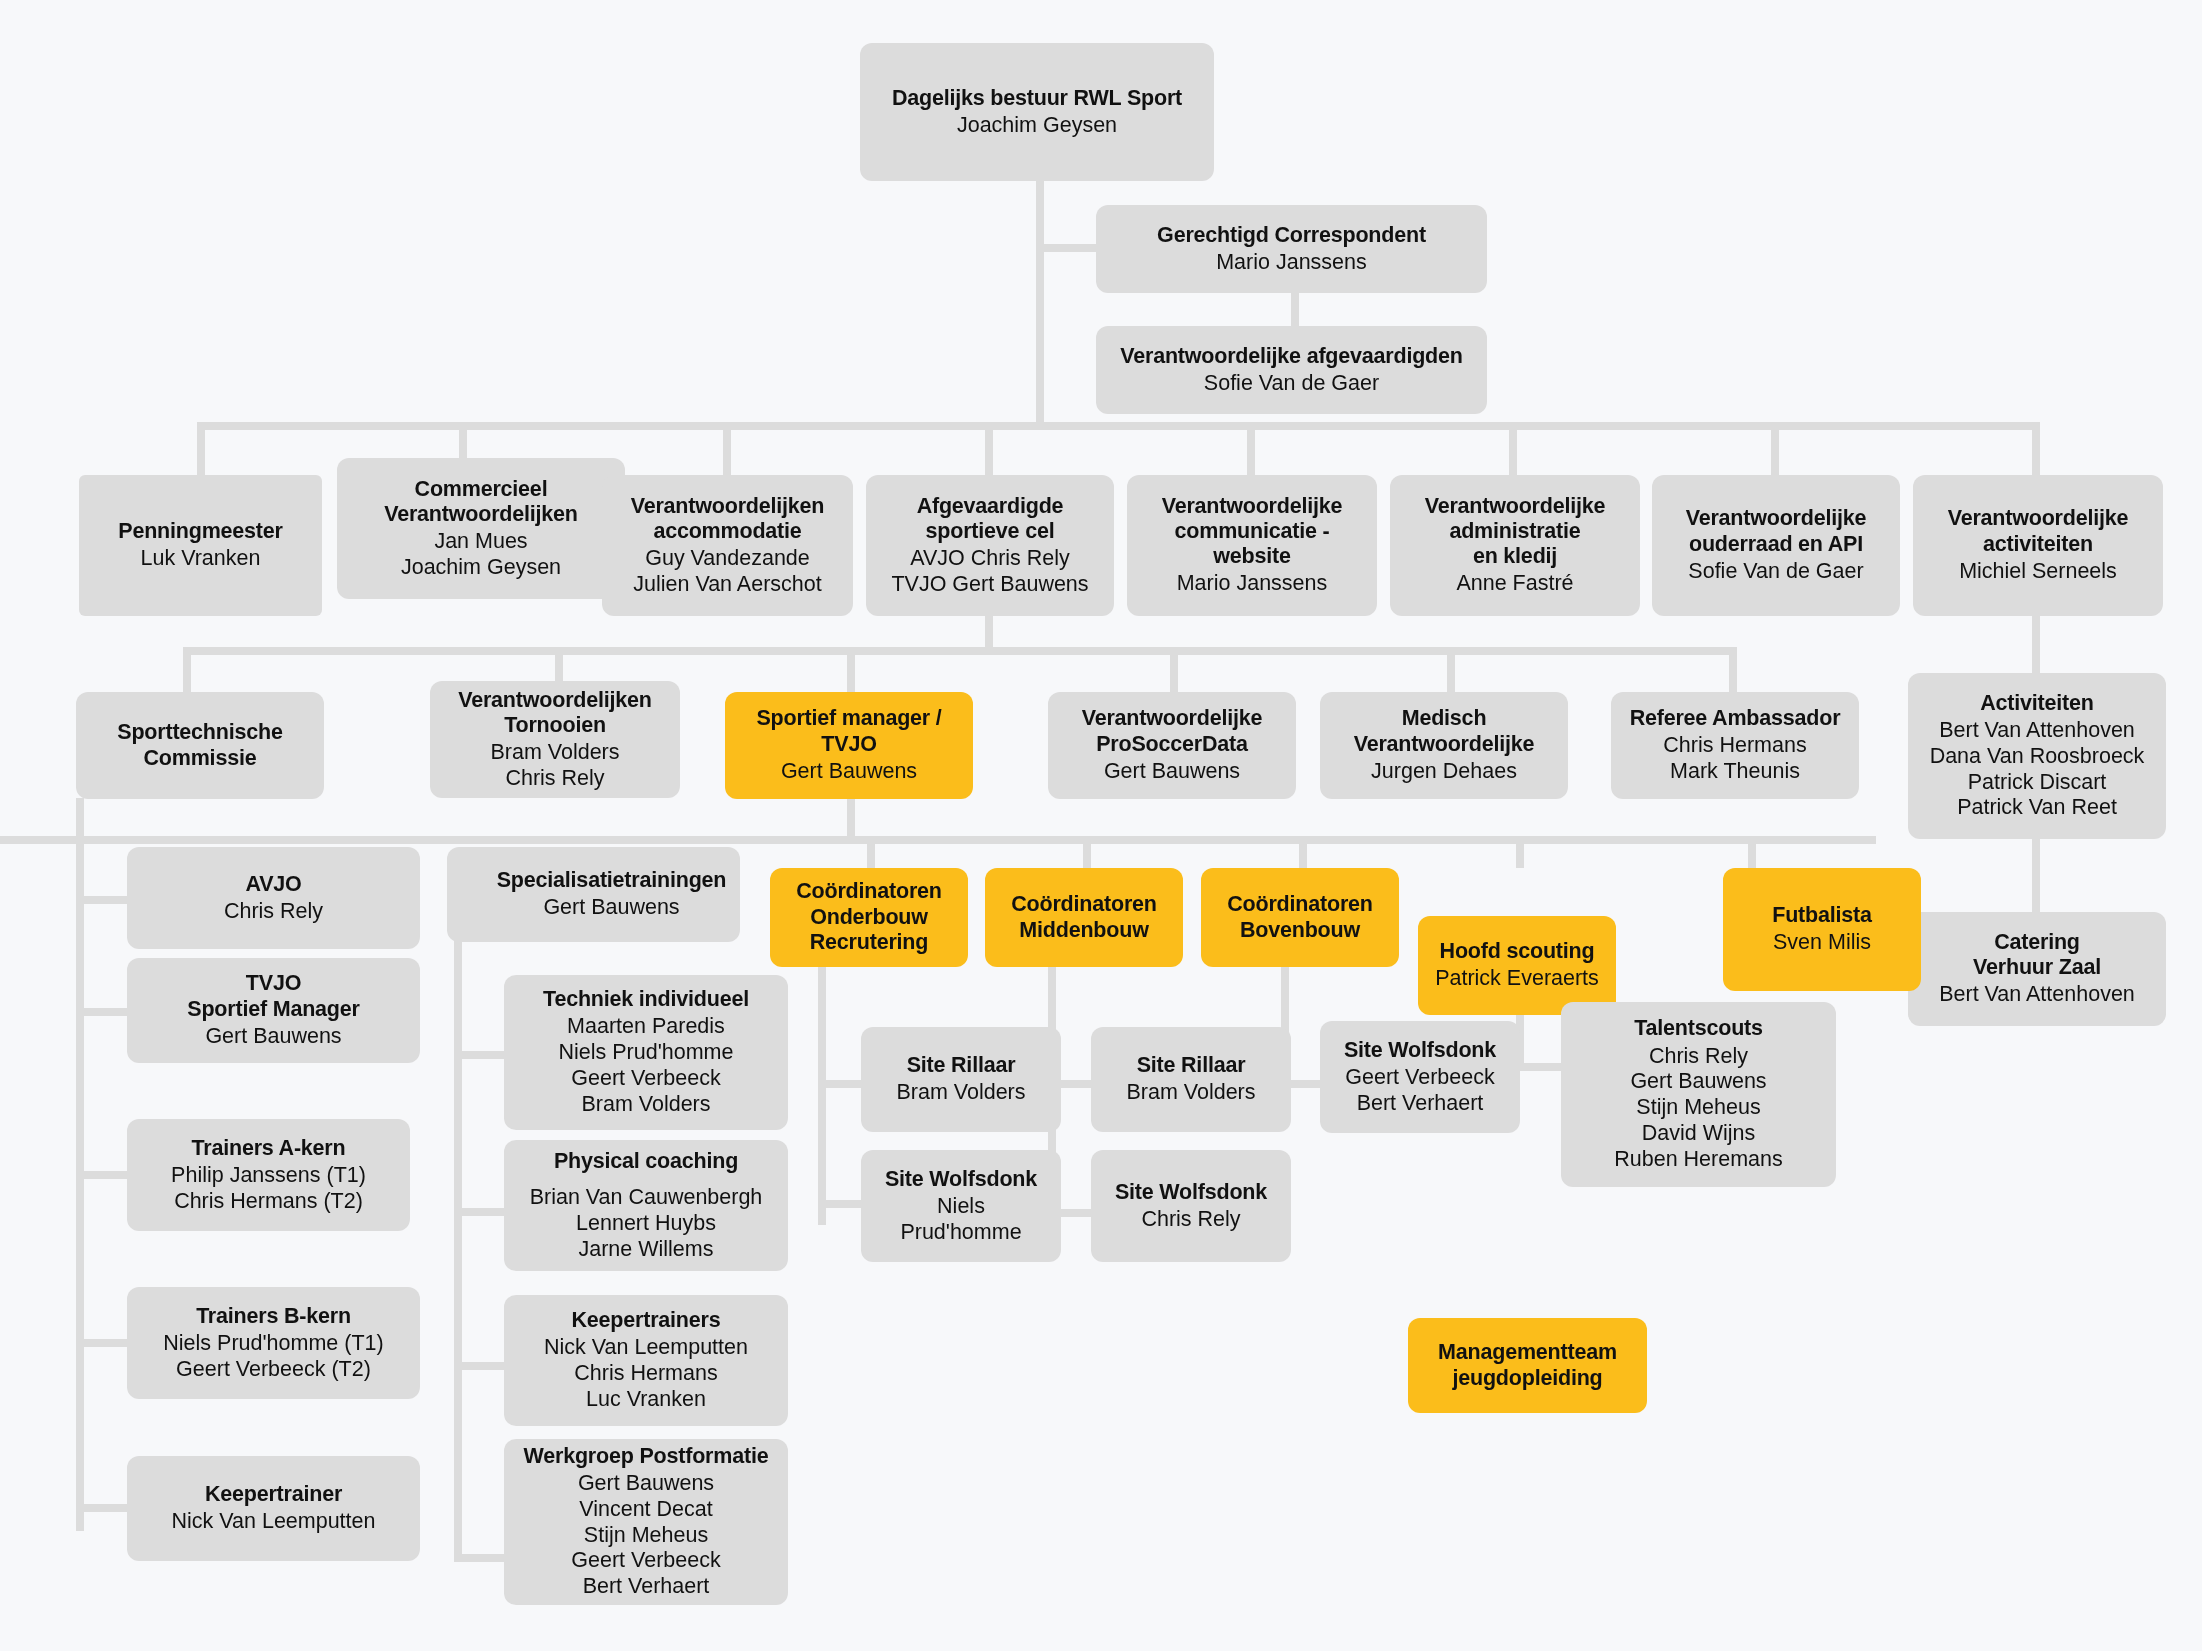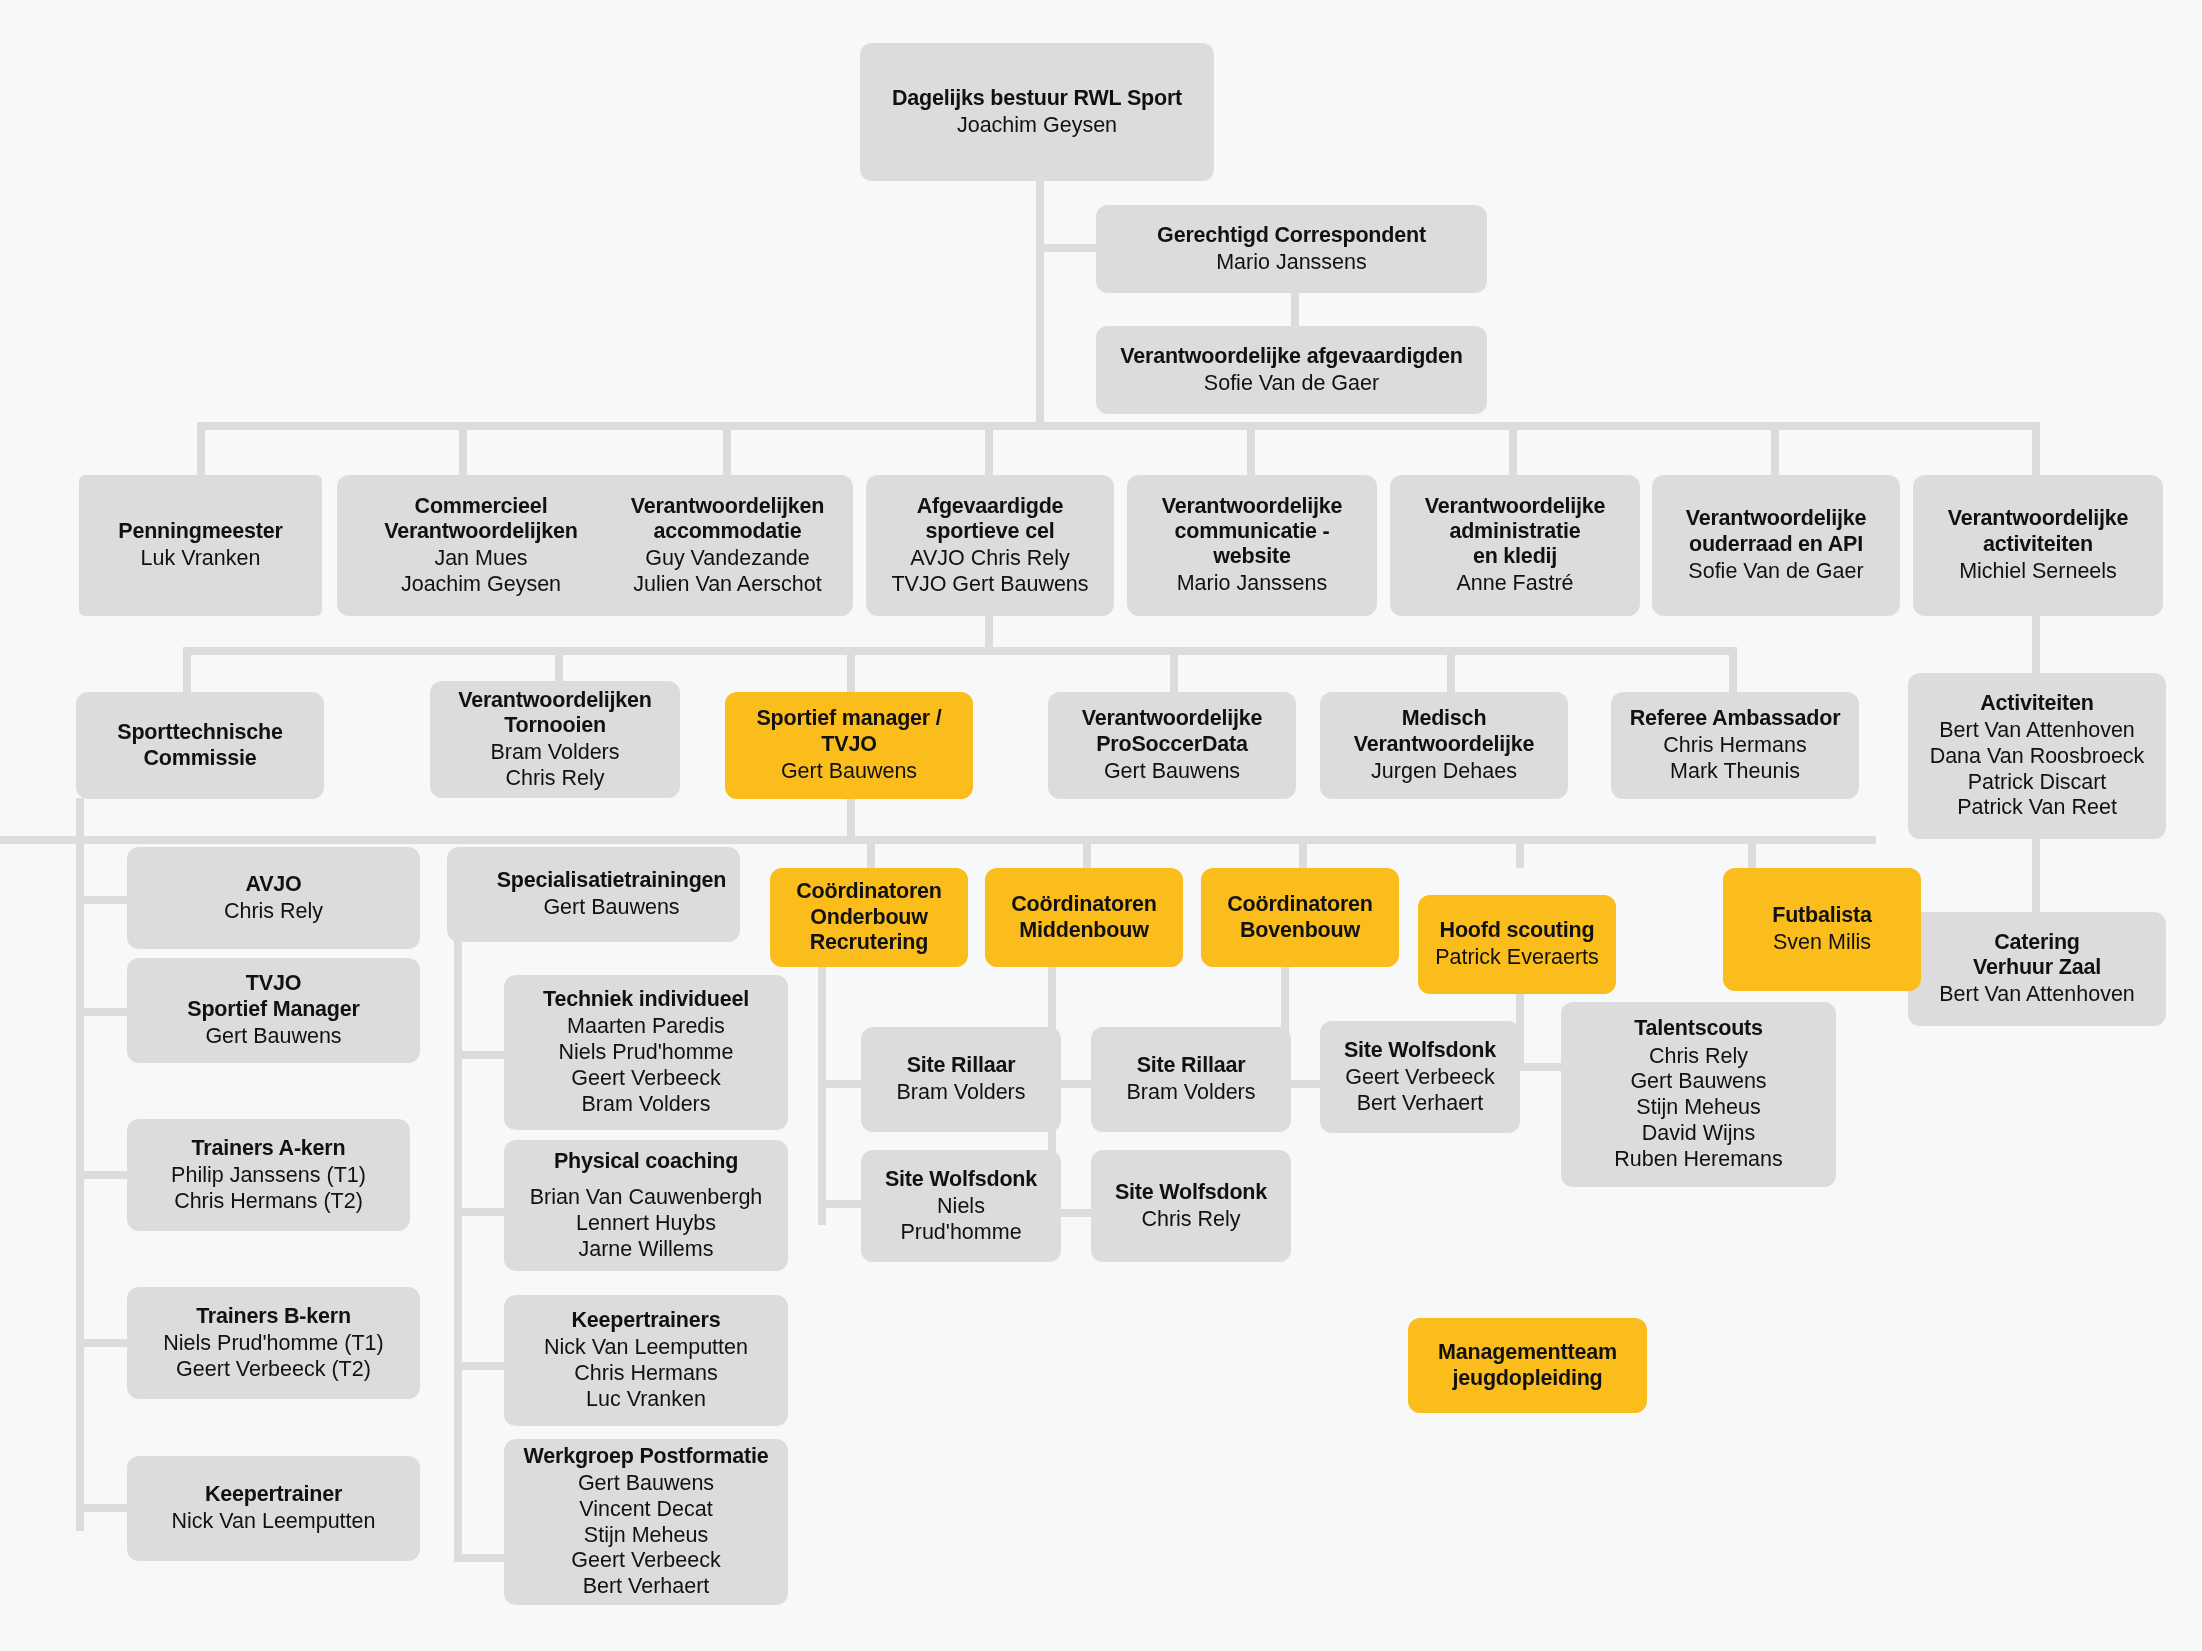--- a/index.html
+++ b/index.html
@@ -116,21 +116,21 @@
   <div class="box" style="left:1096px;top:326px;width:391px;height:88px;">
     <div class="ttl">Verantwoordelijke afgevaardigden</div>
     <div class="sub">Sofie Van de Gaer</div>
   </div>
 
   <div class="box" style="left:79px;top:475px;width:243px;height:141px;border-radius:6px;">
     <div class="ttl">Penningmeester</div>
     <div class="sub">Luk Vranken</div>
   </div>
 
-  <div class="box" style="left:337px;top:475px;width:288px;height:141px;">
+  <div class="box" style="left:337px;top:458px;width:288px;height:141px;">
     <div class="ttl" style="white-space:pre-line;">Commercieel
 Verantwoordelijken</div>
     <div class="sub" style="white-space:pre-line;">Jan Mues
 Joachim Geysen</div>
   </div>
 
   <div class="box" style="left:602px;top:475px;width:251px;height:141px;">
     <div class="ttl" style="white-space:pre-line;">Verantwoordelijken
 accommodatie</div>
     <div class="sub" style="white-space:pre-line;">Guy Vandezande
@@ -293,21 +293,21 @@
   <div class="box yellow" style="left:985px;top:868px;width:198px;height:99px;">
     <div class="ttl" style="white-space:pre-line;">Coördinatoren
 Middenbouw</div>
   </div>
 
   <div class="box yellow" style="left:1201px;top:868px;width:198px;height:99px;">
     <div class="ttl" style="white-space:pre-line;">Coördinatoren
 Bovenbouw</div>
   </div>
 
-  <div class="box yellow" style="left:1418px;top:895px;width:198px;height:99px;padding-left:12px;">
+  <div class="box yellow" style="left:1418px;top:916px;width:198px;height:99px;padding-left:12px;">
     <div class="ttl">Hoofd scouting</div>
     <div class="sub">Patrick Everaerts</div>
   </div>
 
   <div class="box yellow" style="left:1723px;top:868px;width:198px;height:123px;">
     <div class="ttl">Futbalista</div>
     <div class="sub">Sven Milis</div>
   </div>
 
   <div class="box" style="left:861px;top:1027px;width:200px;height:105px;">

